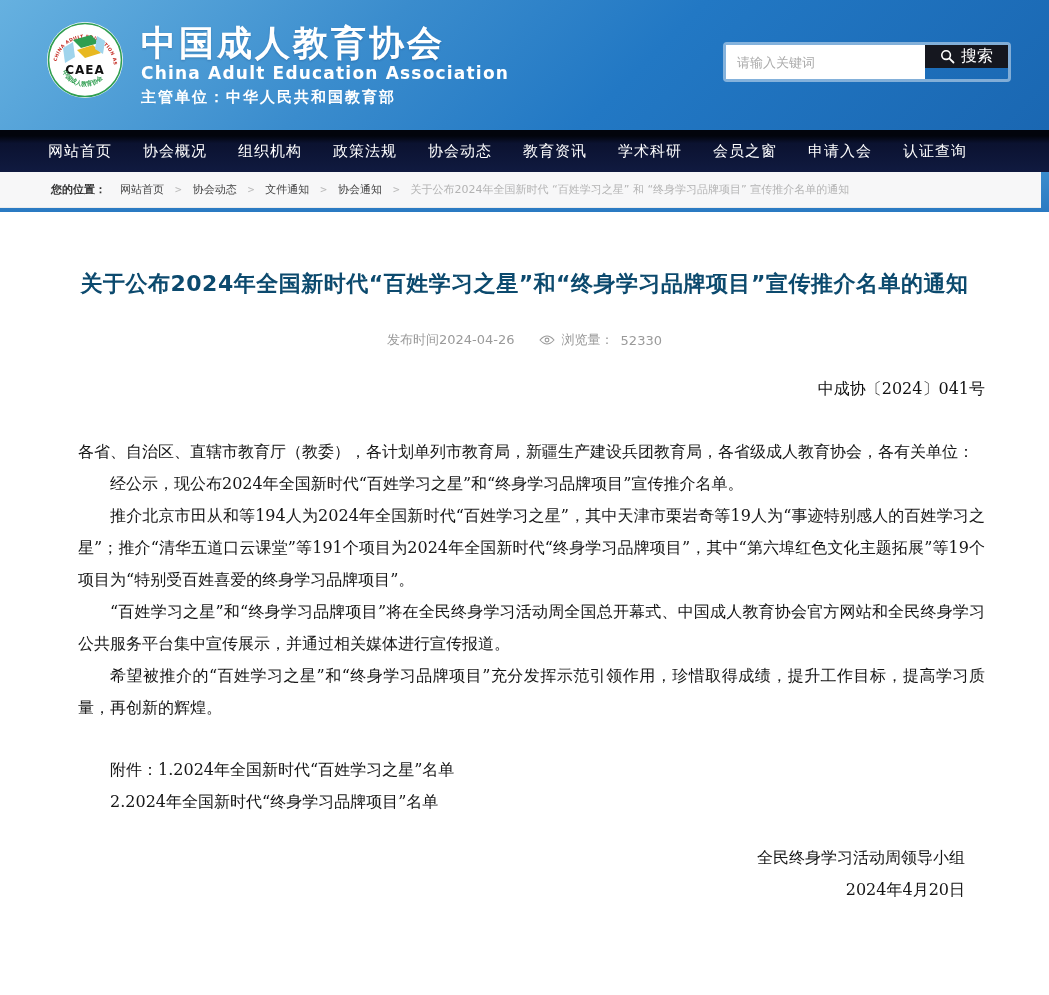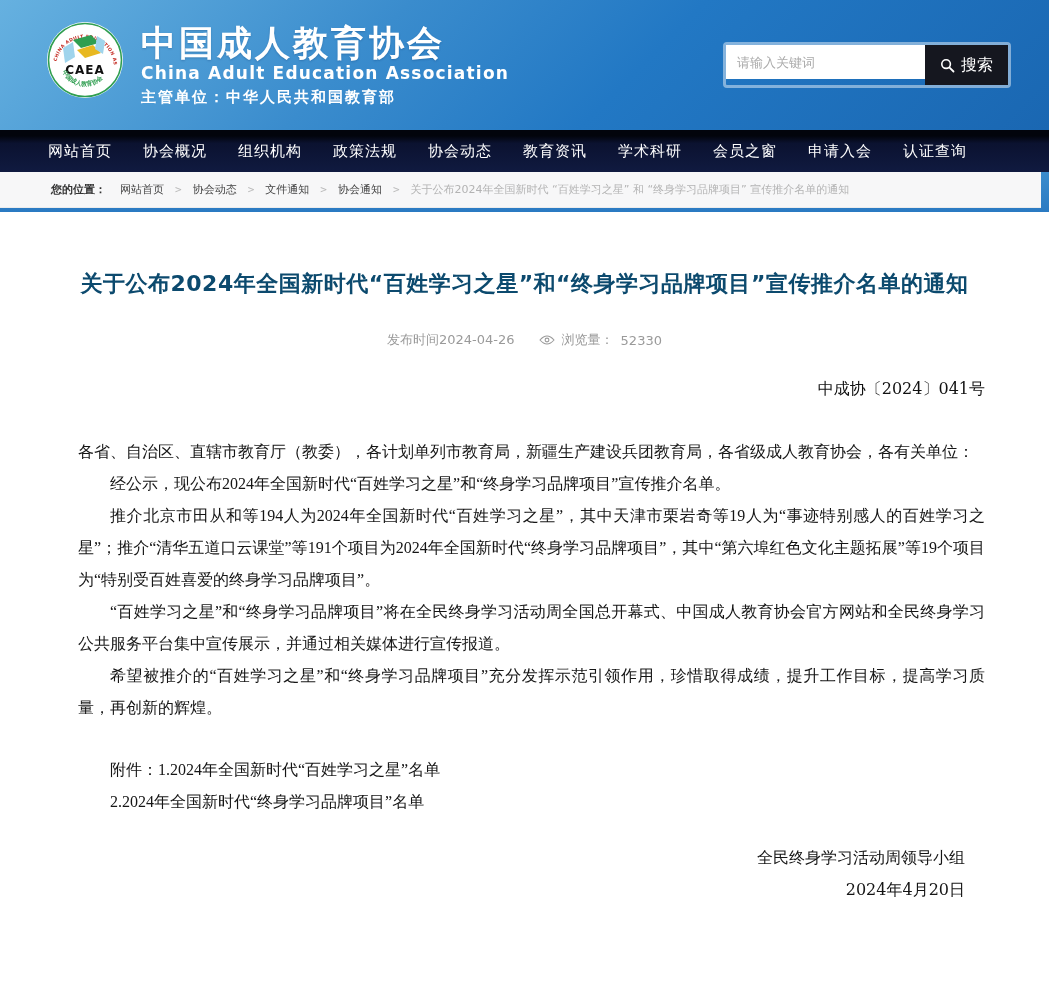--- a/index.html
+++ b/index.html
@@ -17,21 +17,21 @@
   .brand-cn { font-size: 35px; font-weight: bold; letter-spacing: 3px; line-height: 38px; text-shadow: 0 1px 2px rgba(0,40,90,.25); }
   .brand-en { font-size: 17px; letter-spacing: 1.2px; margin-top: 1px; font-weight: bold; }
   .brand-sup { font-size: 15px; font-weight: bold; letter-spacing: 2px; margin-top: 5px; }
   .search { position: absolute; top: 42px; right: 38px; display: flex; border: 3px solid rgba(255,255,255,.45); border-radius: 4px; }
   .search input {
     width: 199px; height: 34px; border: none; outline: none; padding: 0 11px;
     font-size: 13px; color: #333; font-family: inherit; background: #fff;
   }
   .search input::placeholder { color: #aaa; }
   .search button {
-    width: 83px; height: 40px; border: none; background: #15171f; color: #fff;
+    width: 83px; height: 23px; border: none; background: #15171f; color: #fff;
     font-size: 16px; display: flex; align-items: center; justify-content: center; gap: 6px;
     cursor: pointer; font-family: inherit;
   }
 
   
   .nav {
     height: 42px; display: flex; align-items: center; padding-left: 48px; gap: 31px;
     background: linear-gradient(180deg, #02040c 0%, #02040c 14%, #0b1230 32%, #101a40 100%);
   }
   .nav a { color: #fff; font-size: 15px; text-decoration: none; letter-spacing: 1px; cursor: pointer; white-space: nowrap; }
@@ -52,21 +52,21 @@
   .title {
     max-width: 900px; margin: 0 auto; text-align: center; font-size: 22px; font-weight: bold;
     color: #0c4a6e; line-height: 40px; letter-spacing: .5px;
   }
   .meta { margin-top: 27px; display: flex; justify-content: center; align-items: center; gap: 24px; color: #9a9a9a; font-size: 13px; }
   .meta .views { display: flex; align-items: center; gap: 7px; }
   .serif { font-family: "DejaVu Serif", "Liberation Serif", serif; }
   .docnum { margin-top: 30px; text-align: right; padding-right: 64px; font-size: 16px; color: #111; }
   .body { margin-top: 36px; padding: 0 64px 0 78px; font-size: 16px; line-height: 32px; color: #151515; text-align: justify; }
   .body p { margin: 0; }
-  .body p.indent { text-indent: 2em; font-family: Liberation Serif, serif; }
+  .body p.indent { text-indent: 2em; }
   .attach { margin-top: 30px; }
   .signature { margin-top: 24px; text-align: right; padding-right: 84px; font-size: 16px; line-height: 32px; color: #151515; }
 </style>
 </head>
 <body>
 
 <div class="page">
 
   <div class="header">
     <div class="logo">

